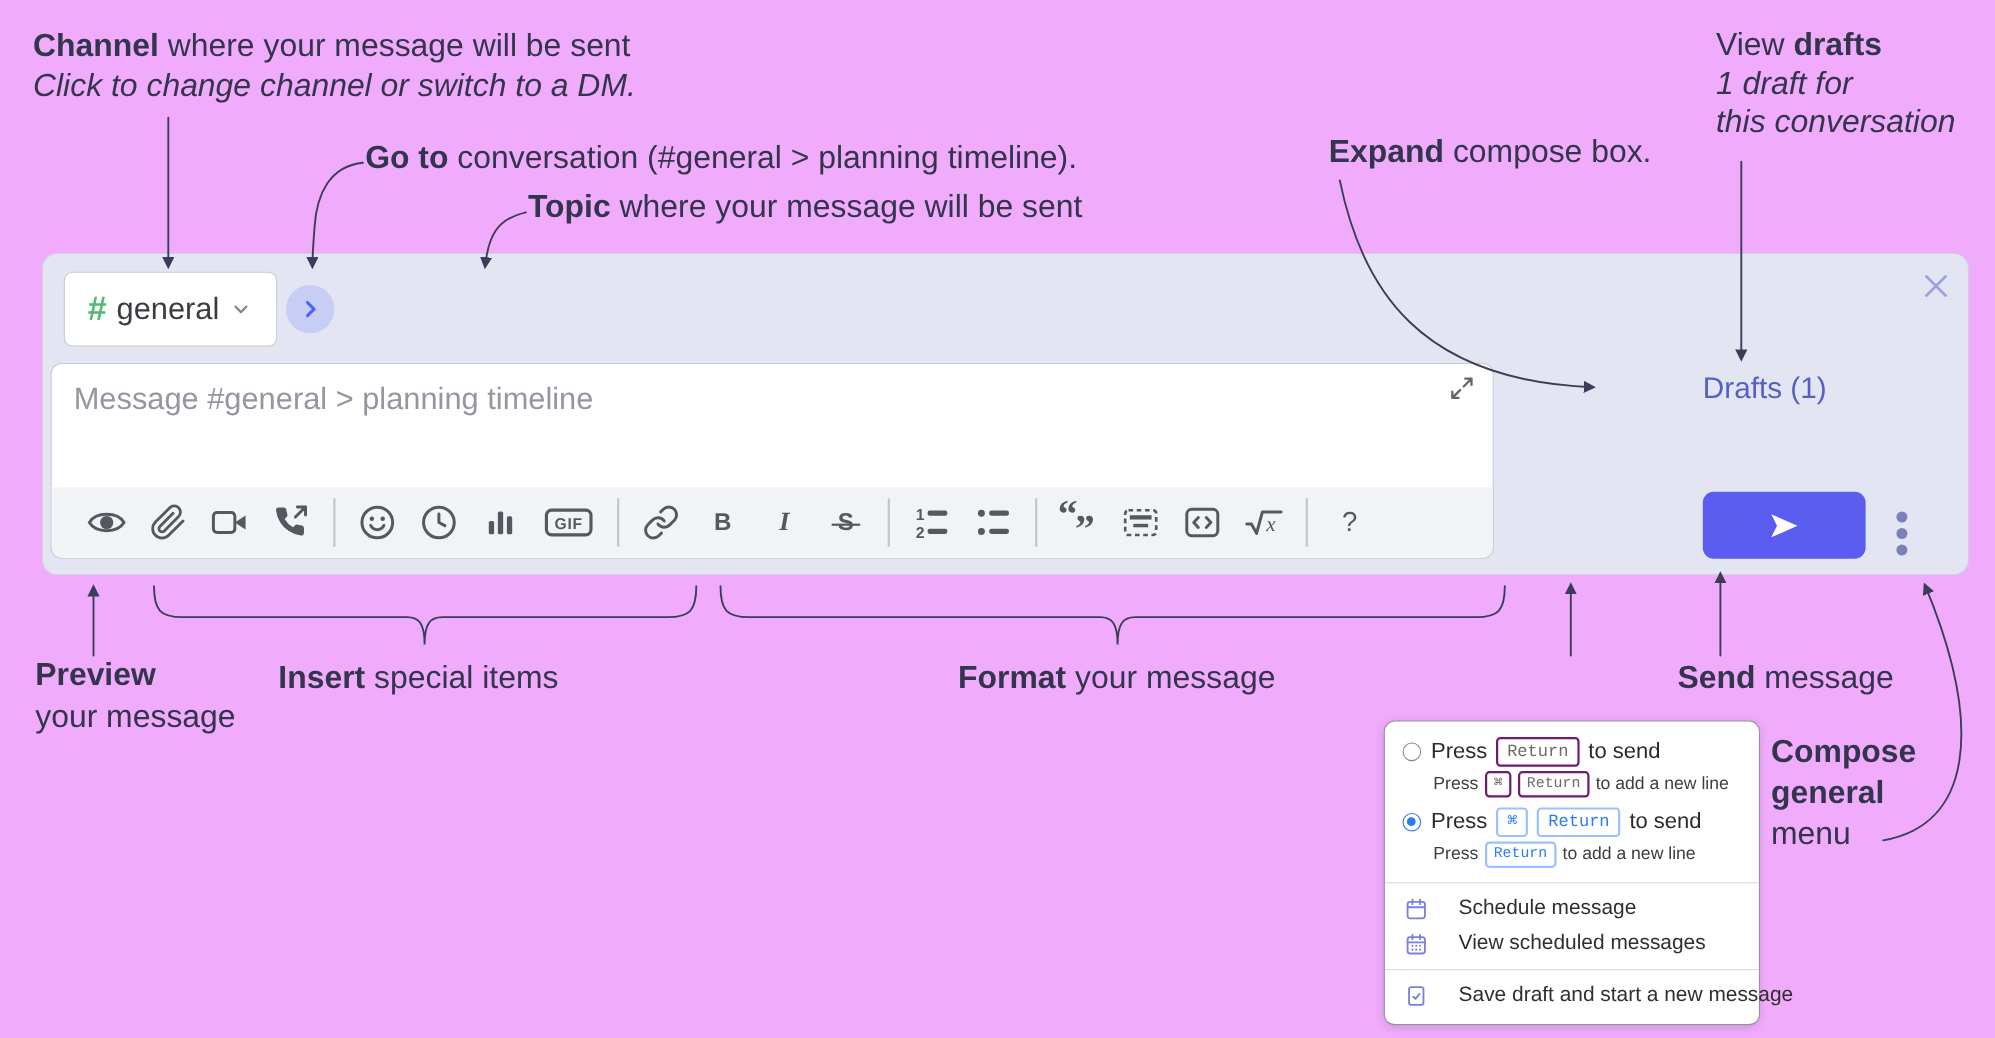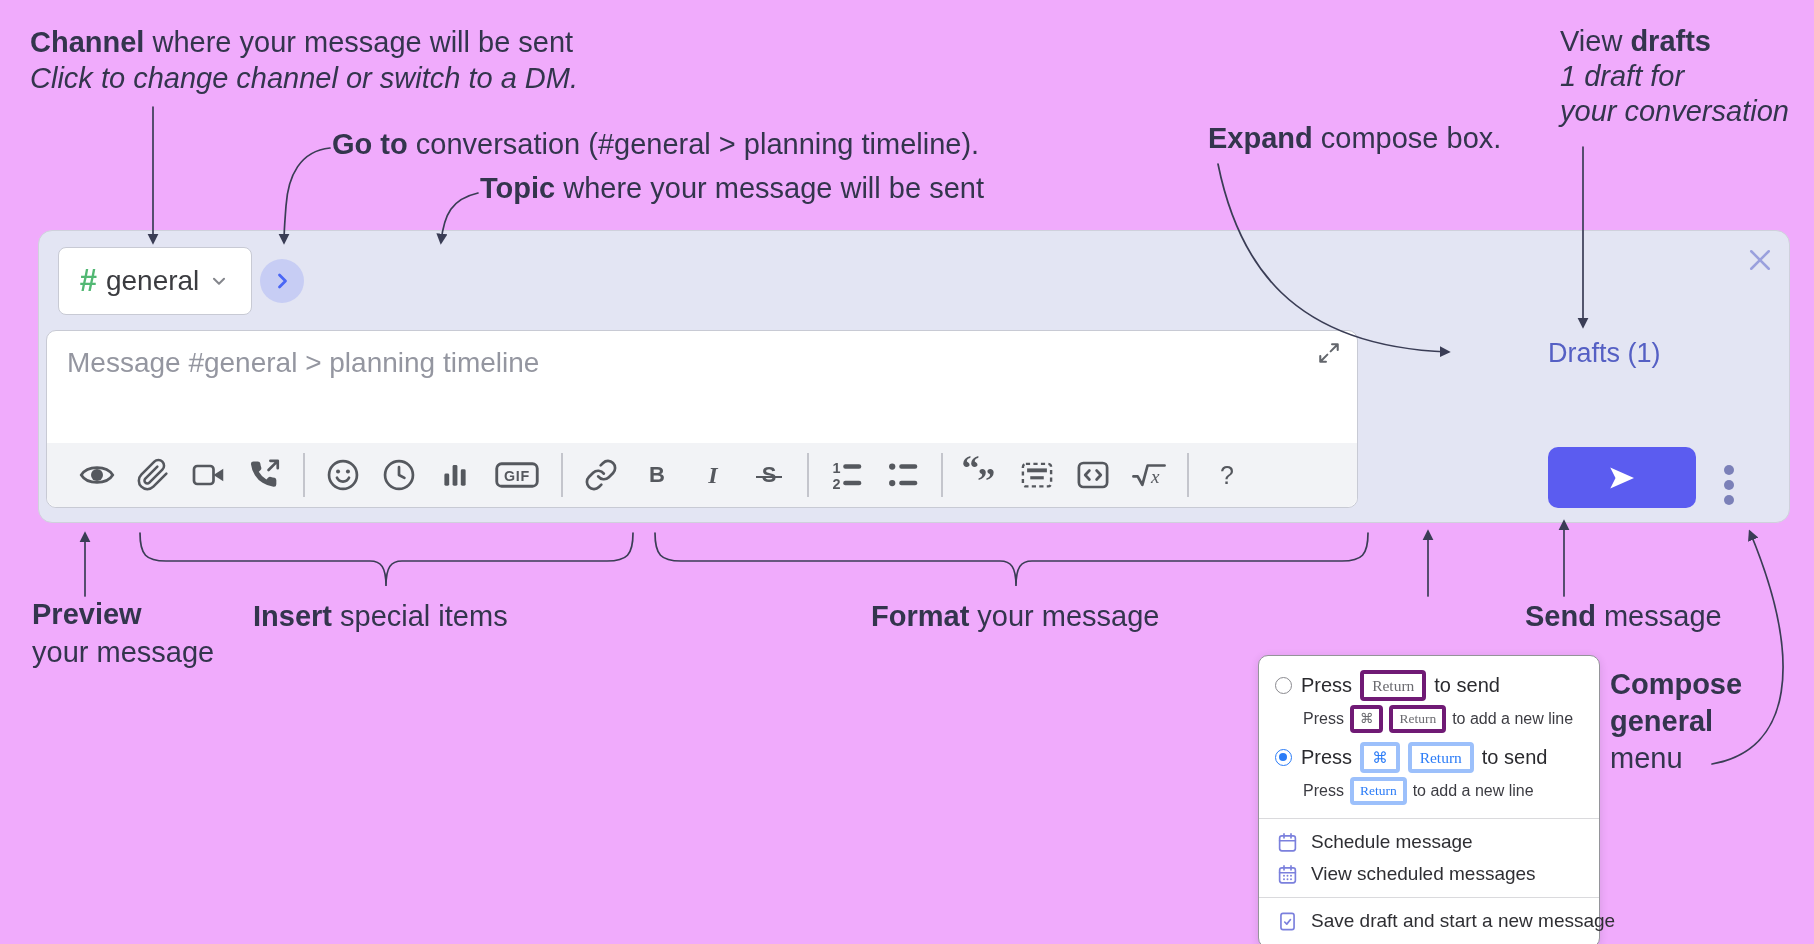--- a/index.html
+++ b/index.html
@@ -61,26 +61,26 @@
                 padding:11px 0 10px 0;box-sizing:border-box;z-index:4;}
   .opt-row{display:flex;align-items:center;gap:9px;padding:3px 14px 2px 16px;cursor:pointer;}
   .opt-main{font-size:20px;color:#2a2a2e;white-space:nowrap;display:flex;align-items:center;gap:8px;}
   .opt-sub{padding:2px 14px 6px 44px;font-size:16px;color:#3c3c42;white-space:nowrap;
            display:flex;align-items:center;gap:6px;}
   .radio{width:17px;height:17px;border:1.5px solid #8a8a8f;border-radius:50%;box-sizing:border-box;
          flex:0 0 auto;}
   .radio.checked{border-color:#2b7cf7;position:relative;}
   .radio.checked::after{content:"";position:absolute;left:3px;top:3px;width:8px;height:8px;
          border-radius:50%;background:#2b7cf7;}
-  kbd{font-family:Liberation Serif, serif;font-size:15.5px;color:#6b6b70;background:#fff;
-      border:4px solid #701a75;border-radius:4px;padding:0 8px;line-height:23px;display:inline-block;}
+  kbd{font-family:Liberation Mono, monospace;font-size:15.5px;color:#6b6b70;background:#fff;
+      border:2px solid #701a75;border-radius:4px;padding:0 8px;line-height:23px;display:inline-block;}
   kbd.small{font-size:13.5px;padding:0 6px;line-height:20px;}
   kbd.blue{color:#2b7cf7;border-color:#9cc0fb;}
   .menu-hr{border:none;border-top:1px solid #dadadd;margin:7px 0;}
-  .menu-item{display:flex;align-items:center;gap:13px;padding:5px 14px 5px 18px;font-size:19px;
+  .menu-item{display:flex;align-items:center;gap:28px;padding:5px 14px 5px 18px;font-size:19px;
              color:#2f2f33;cursor:pointer;white-space:nowrap;}
   
   .overlay{position:absolute;left:0;top:0;pointer-events:none;z-index:3;}
 </style>
 </head>
 <body>
 
 <div id="canvas">
 
   <div class="note" style="left:30px;top:24px;">
@@ -96,21 +96,21 @@
     <b>Topic</b><span> where your message will be sent</span>
   </div>
 
   <div class="note" style="left:1208px;top:120px;">
     <b>Expand</b><span> compose box.</span>
   </div>
 
   <div class="note" style="left:1560px;top:24px;line-height:35px;">
     <div><span>View </span><b>drafts</b></div>
     <div class="it">1 draft for</div>
-    <div class="it">your conversation</div>
+    <div class="it">this conversation</div>
   </div>
 
   <div class="note" style="left:32px;top:595px;line-height:38px;">
     <div><b>Preview</b></div>
     <div>your message</div>
   </div>
 
   <div class="note" style="left:253px;top:598px;">
     <b>Insert</b><span> special items</span>
   </div>

